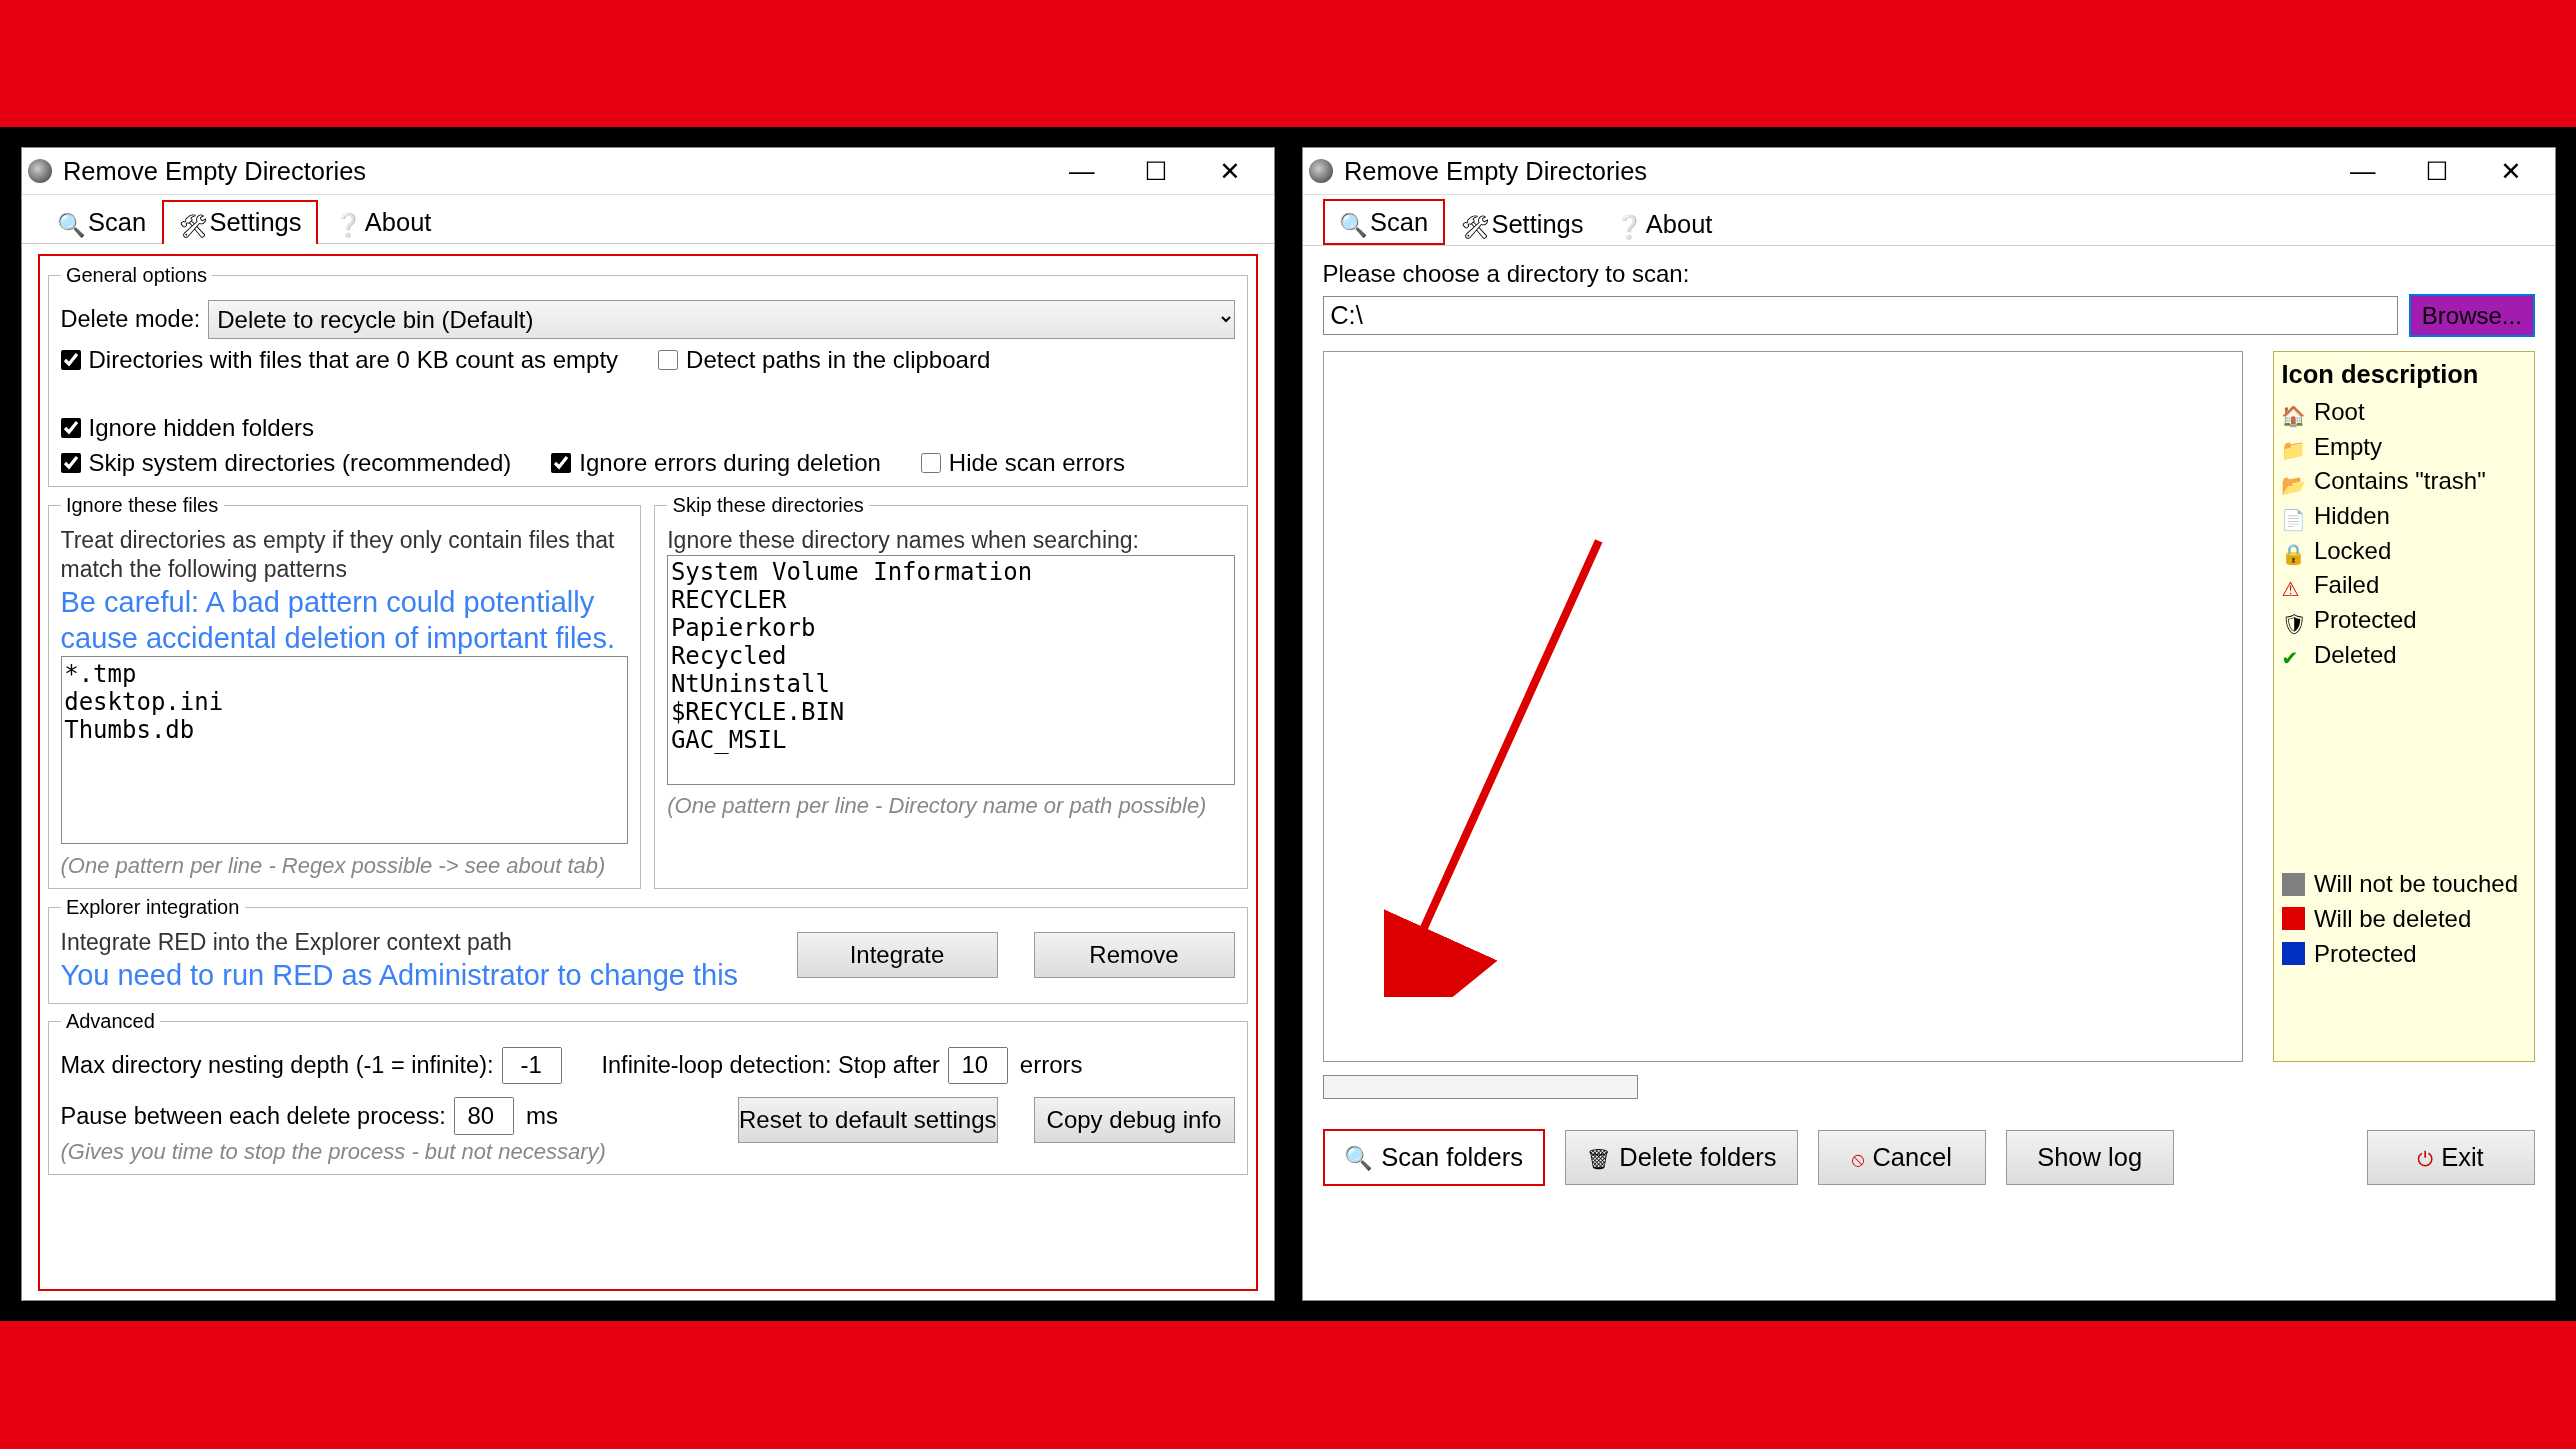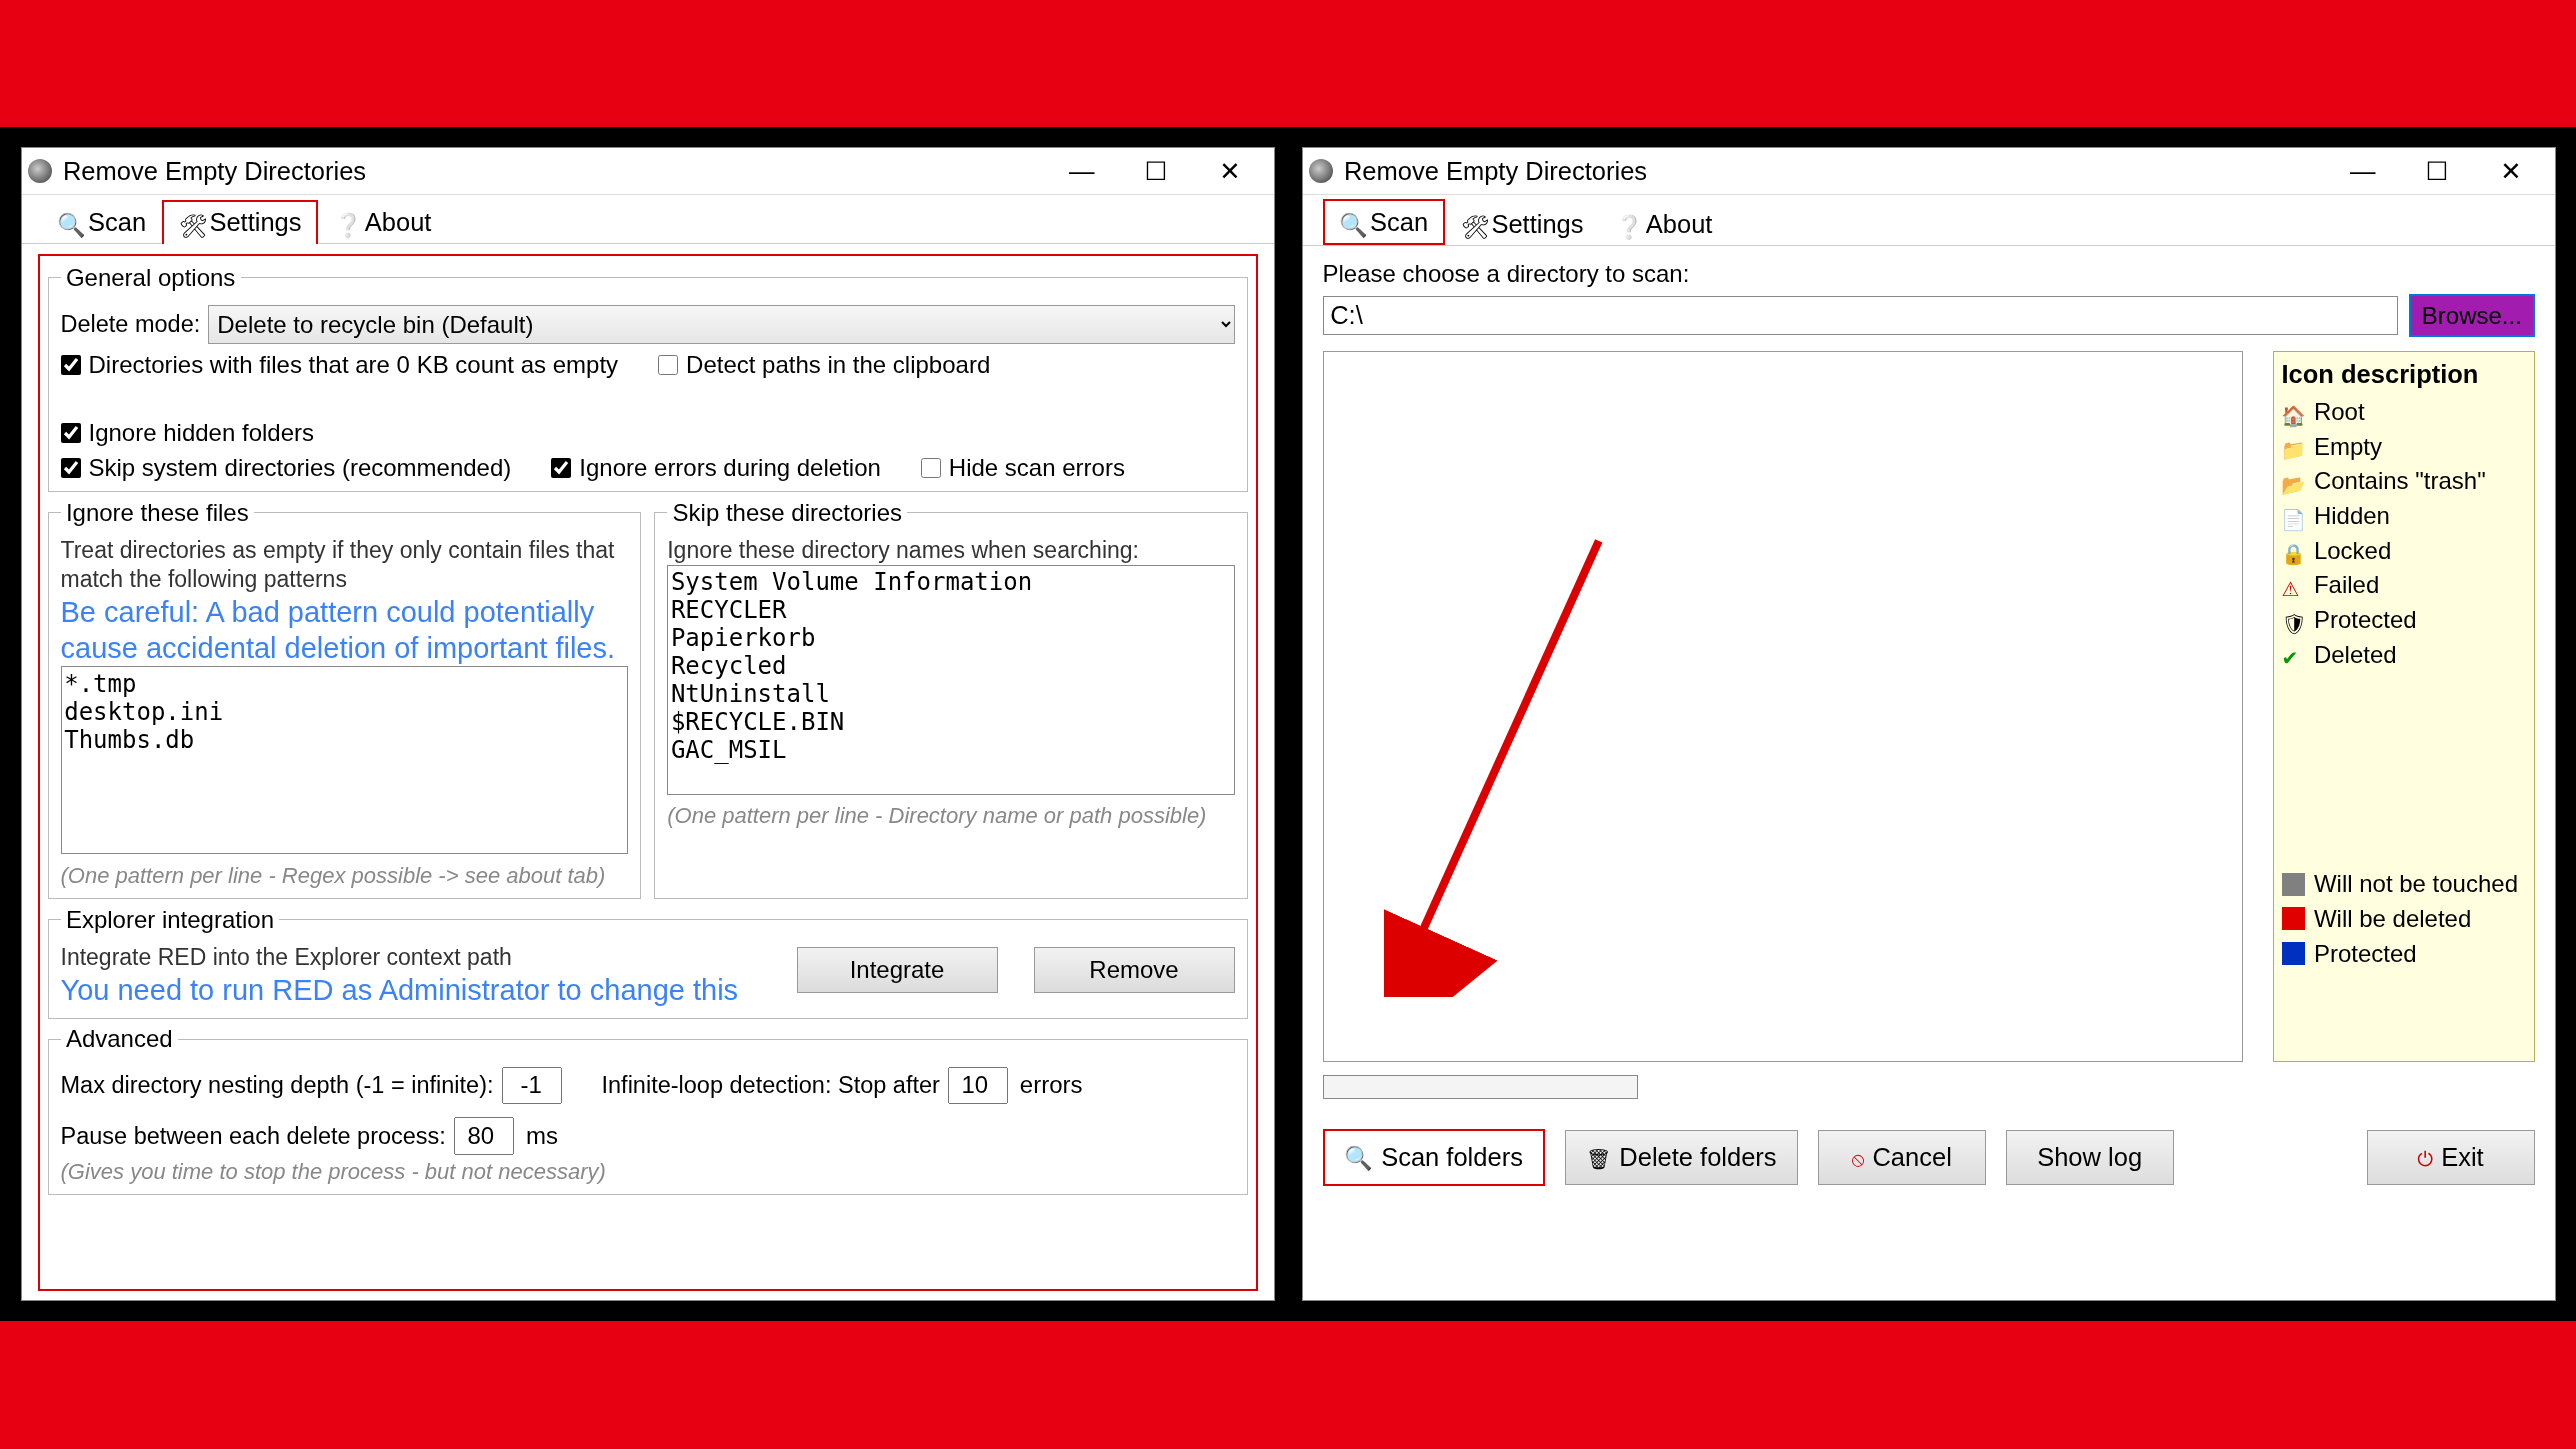--- a/index.html
+++ b/index.html
@@ -79,21 +79,21 @@
   background: #fff;
 }
 .tab .ticon { width: 24px; height: 24px; display:inline-block; }
 .content { flex:1; padding: 9.4px 16px; overflow: hidden; position: relative; }
 .red-box { border: 2.7px solid #d00; padding: 8px; height: 100%; }
 fieldset.group {
   border: 0.7px solid #bbb;
   padding: 9.4px 12px;
   margin-bottom: 6.7px;
 }
-legend { font-size: 24px; padding: 0 5.4px; }
+legend { font-size: 20px; padding: 0 5.4px; }
 .row { display:flex; align-items:center; gap: 8px; margin: 4px 0; }
 select.combo {
   flex:1; font-size: 24px; padding: 4px;
   background: linear-gradient(#f6f6f6,#e6e6e6);
   border: 0.7px solid #999;
 }
 .chk-line { display:flex; gap: 40px; margin-top: 6.7px; flex-wrap: wrap;}
 label.chk { display:flex; align-items:center; gap: 8px; font-size:24px; white-space:nowrap;}
 input[type=checkbox]{ width:20px; height:20px; accent-color:#000;}
 .two-col { display:flex; gap: 13.4px; }
@@ -282,20 +282,24 @@
         </div>
         <div style="display:flex; gap:40px; align-items:flex-start; margin-top:5.4px;">
           <div>
             <div class="row">
               <span>Pause between each delete process:</span>
               <input type="number" class="spin" value="80" style="">
               <span class="ms">ms</span>
             </div>
             <div class="sub-hint">(Gives you time to stop the process - but not necessary)</div>
           </div>
+          <div class="btn-row" style="margin-left:auto">
+            <div class="btn" style="min-width:241px">Reset to default settings</div>
+            <div class="btn" style="min-width:201px">Copy debug info</div>
+          </div>
         </div>
       </fieldset>
 
     </div>
   </div>
 </div>
 
 <div class="window">
   <div class="titlebar">
     <span class="icon"></span>

